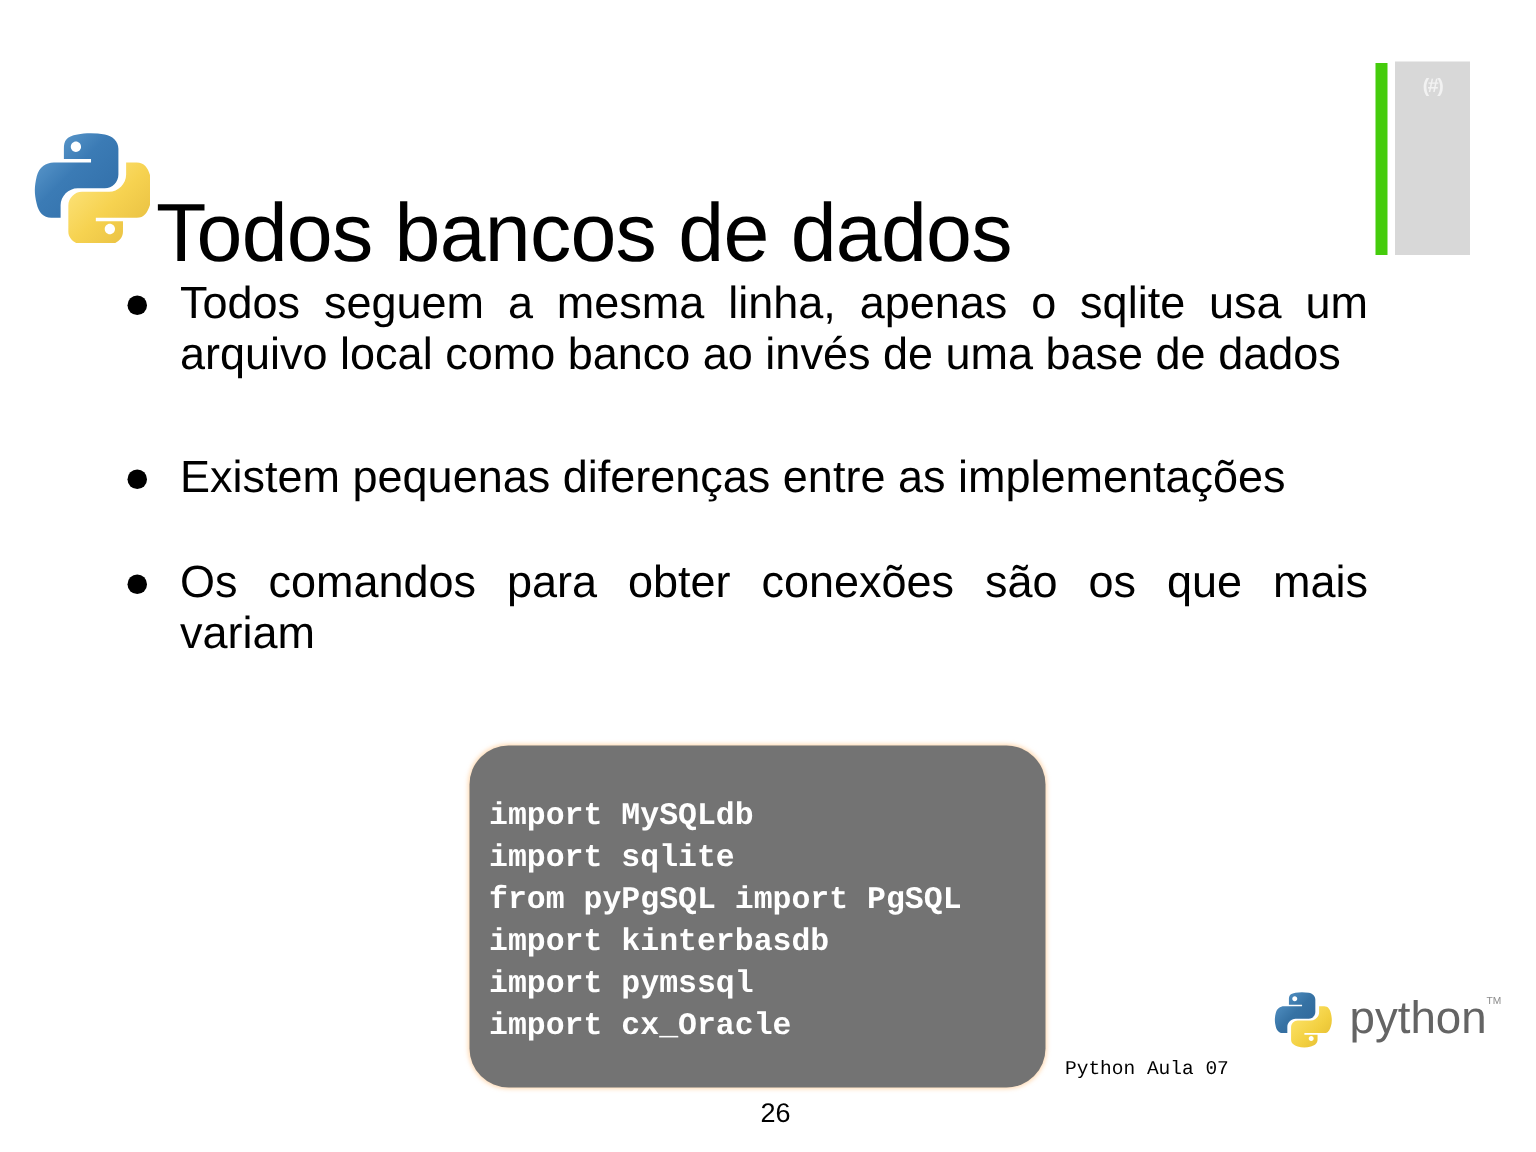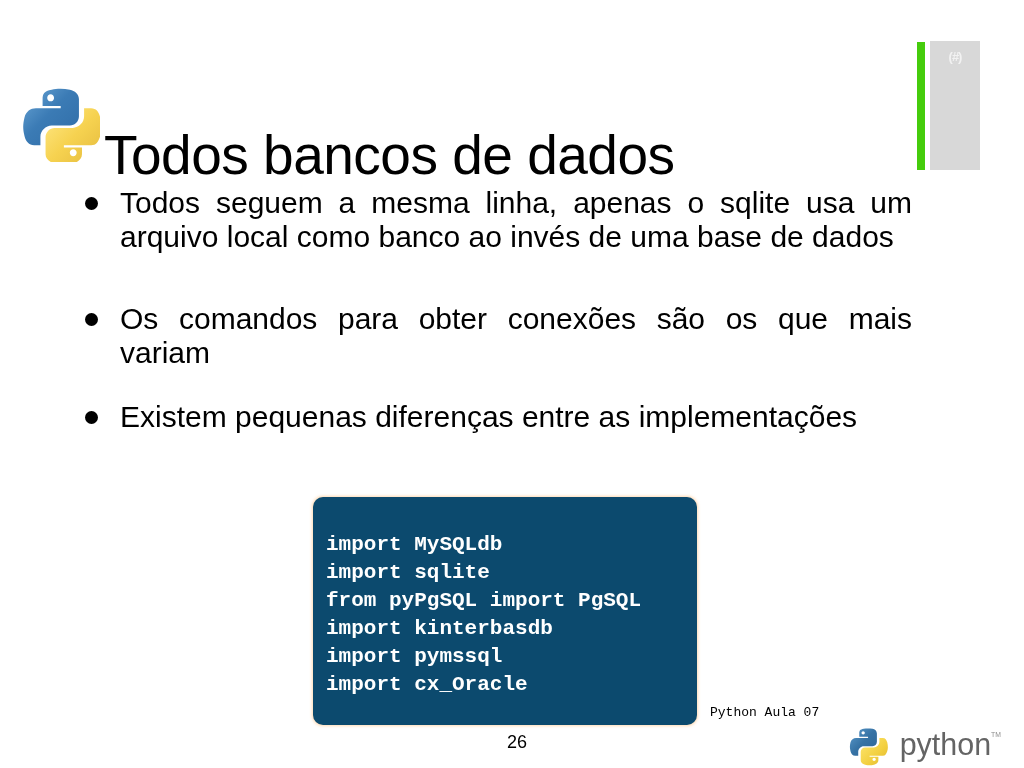--- a/index.html
+++ b/index.html
@@ -111,22 +111,22 @@
   .bullet-1 { margin-bottom: 48px; }
   .bullet-2 { margin-bottom: 36px; }
 
   
   .code-box {
     position: absolute;
     left: 313px;
     top: 497px;
     width: 384px;
     height: 228px;
-    background: #0c4a6e;
-    border-radius: 10px;
+    background: #737373;
+    border-radius: 26px;
     box-shadow: 0 0 3px 1px rgba(255,190,120,0.55);
   }
   .code-box .code {
     position: absolute;
     left: 13px;
     top: 34px;
     margin: 0;
     font-family: "Liberation Mono", "DejaVu Sans Mono", monospace;
     font-size: 21px;
     line-height: 28px;
@@ -141,21 +141,21 @@
     left: 710px;
     top: 705px;
     font-family: Liberation Mono, monospace;
     font-size: 13px;
     color: #000000;
     white-space: nowrap;
   }
   .footer-python {
     position: absolute;
     left: 848px;
-    top: 724px;
+    top: 657px;
     width: 158px;
     height: 42px;
   }
   .page-number {
     position: absolute;
     left: 0;
     top: 732px;
     width: 1024px;
     text-align: center;
     font-family: "Liberation Sans", sans-serif;
@@ -193,27 +193,27 @@
     </svg>
   </div>
 
   <h1 class="title">Todos bancos de dados</h1>
 
   <div class="bullets">
     <div class="bullet bullet-1">
       <span class="dot"></span>
       <span class="btext">Todos seguem a mesma linha, apenas o sqlite usa um arquivo local como banco ao invés de uma base de dados</span>
     </div>
+    <div class="bullet bullet-2">
+      <span class="dot"></span>
+      <span class="btext">Existem pequenas diferenças entre as implementações</span>
+    </div>
     <div class="bullet bullet-3">
       <span class="dot"></span>
       <span class="btext">Os comandos para obter conexões são os que mais variam</span>
-    </div>
-    <div class="bullet bullet-2">
-      <span class="dot"></span>
-      <span class="btext">Existem pequenas diferenças entre as implementações</span>
     </div>
   </div>
 
   <div class="code-box">
     <pre class="code">import MySQLdb
 import sqlite
 from pyPgSQL import PgSQL
 import kinterbasdb
 import pymssql
 import cx_Oracle</pre>

